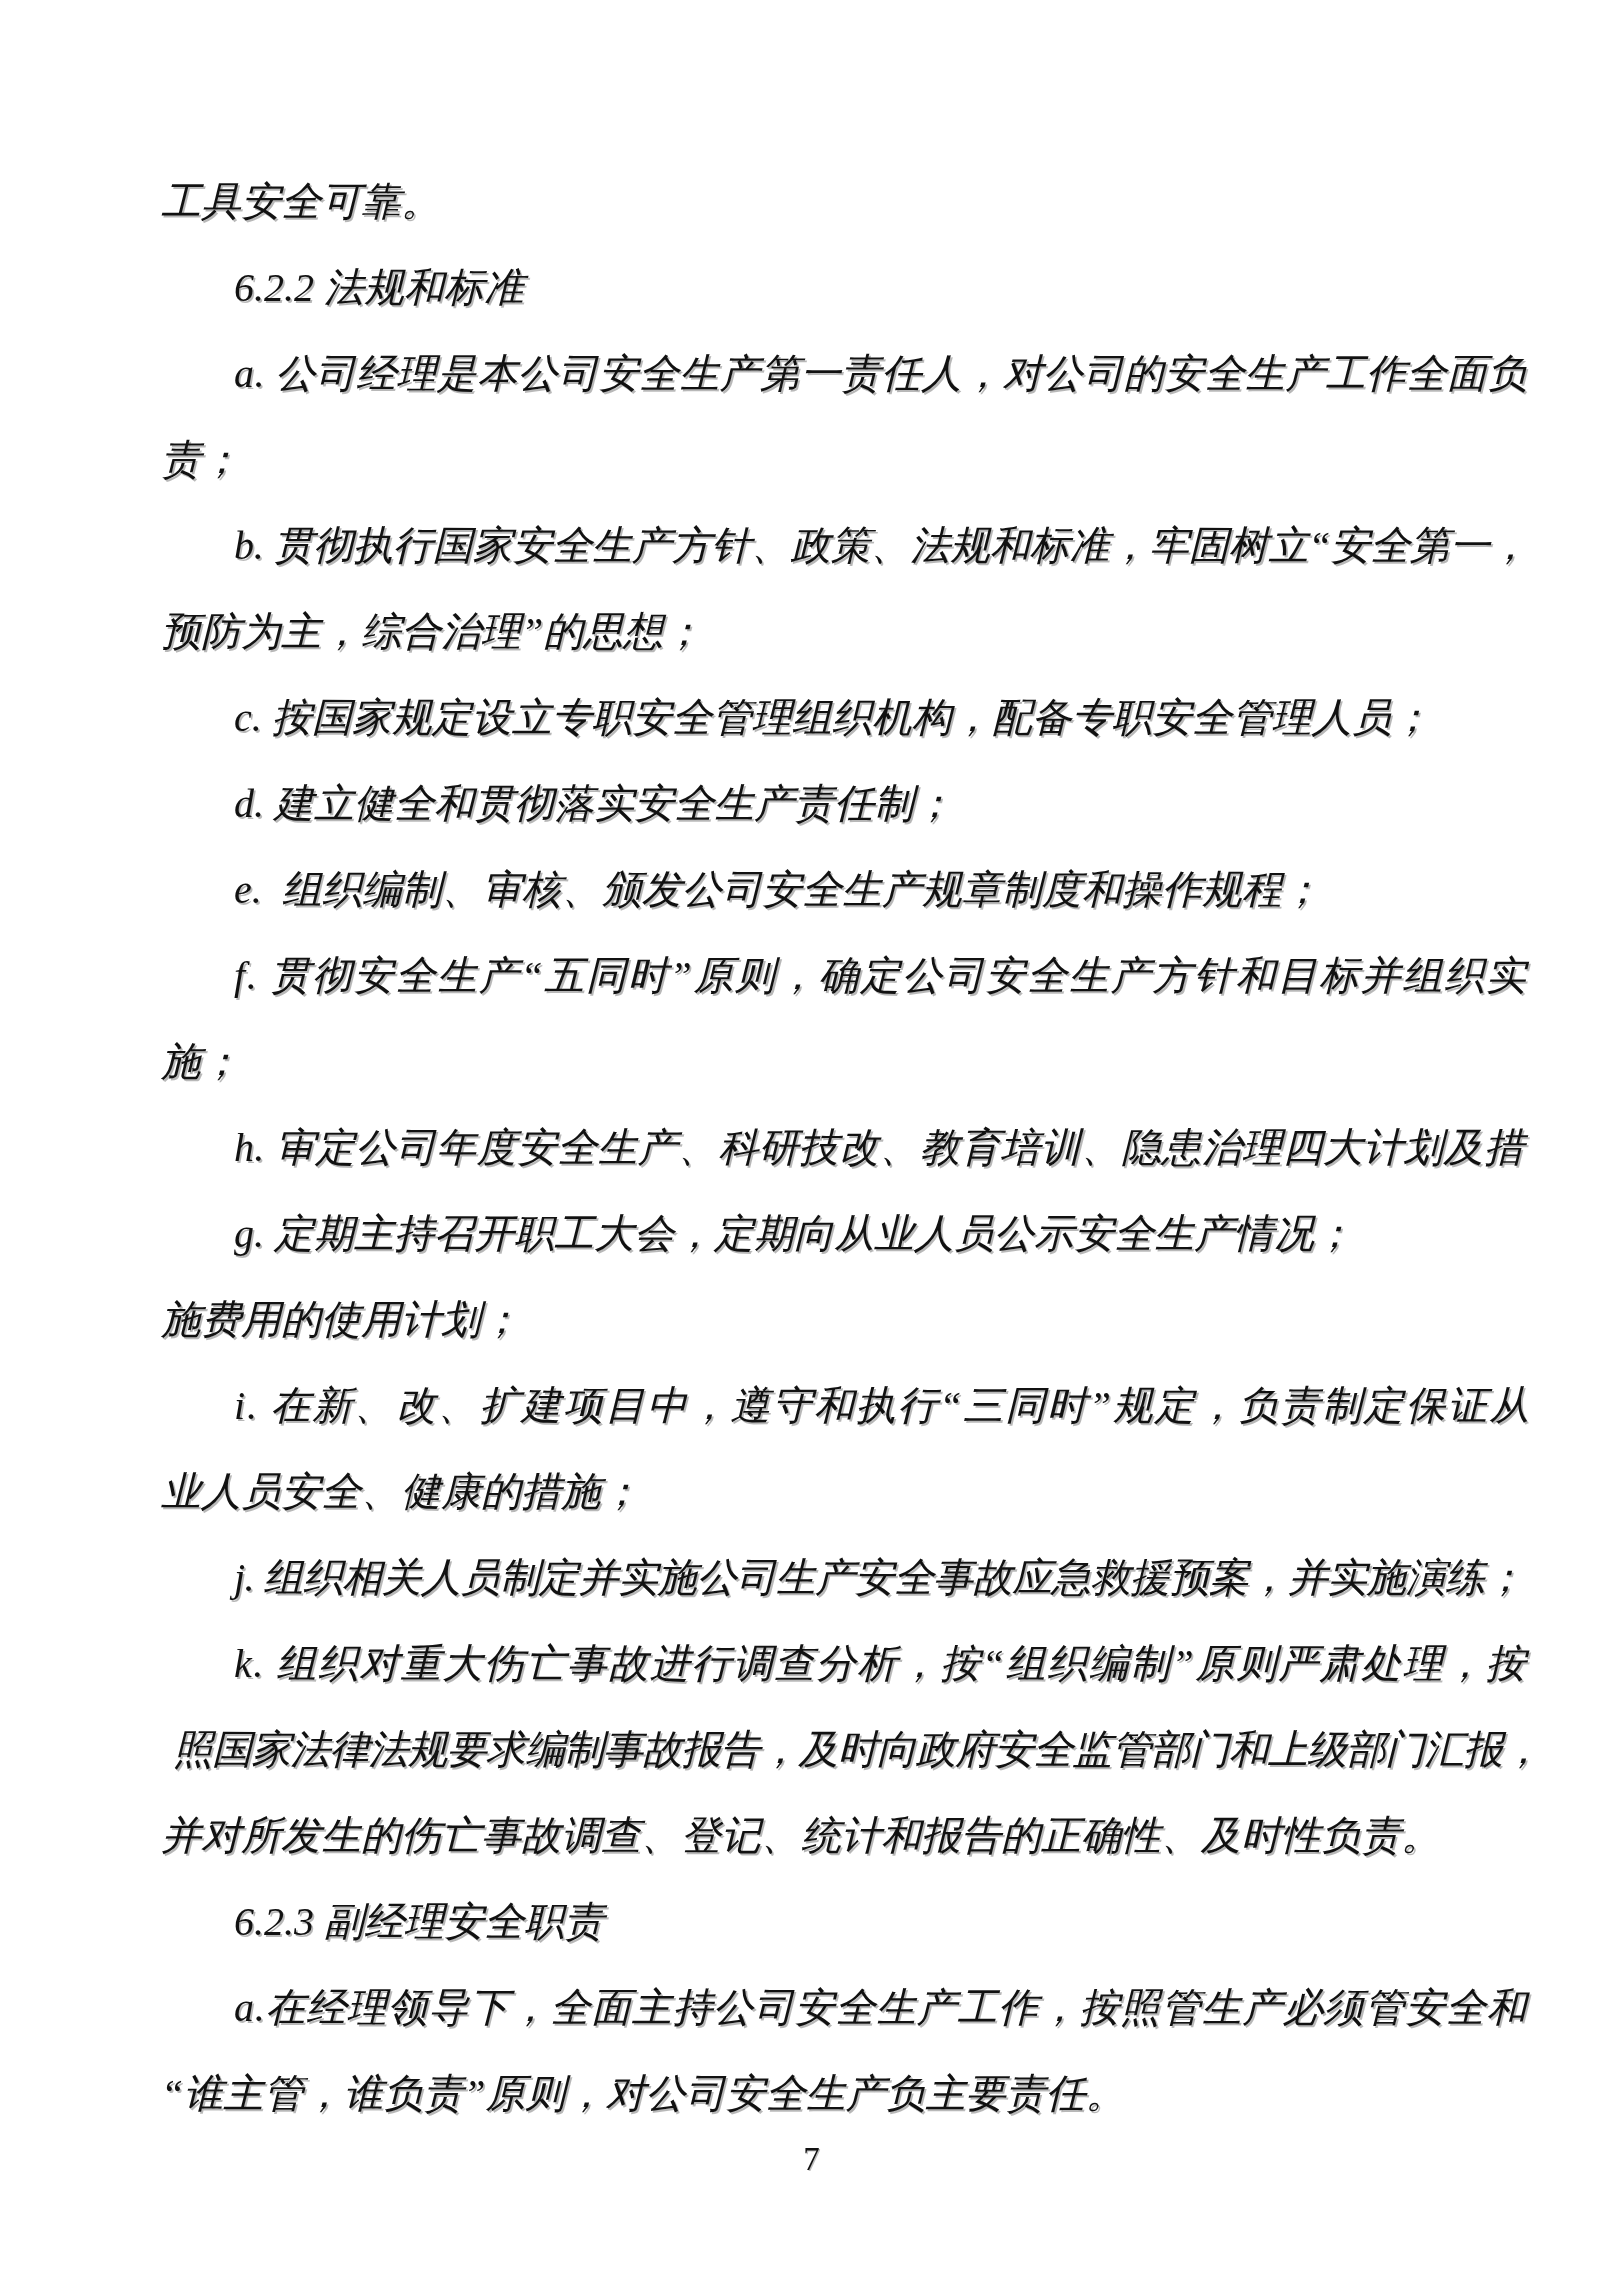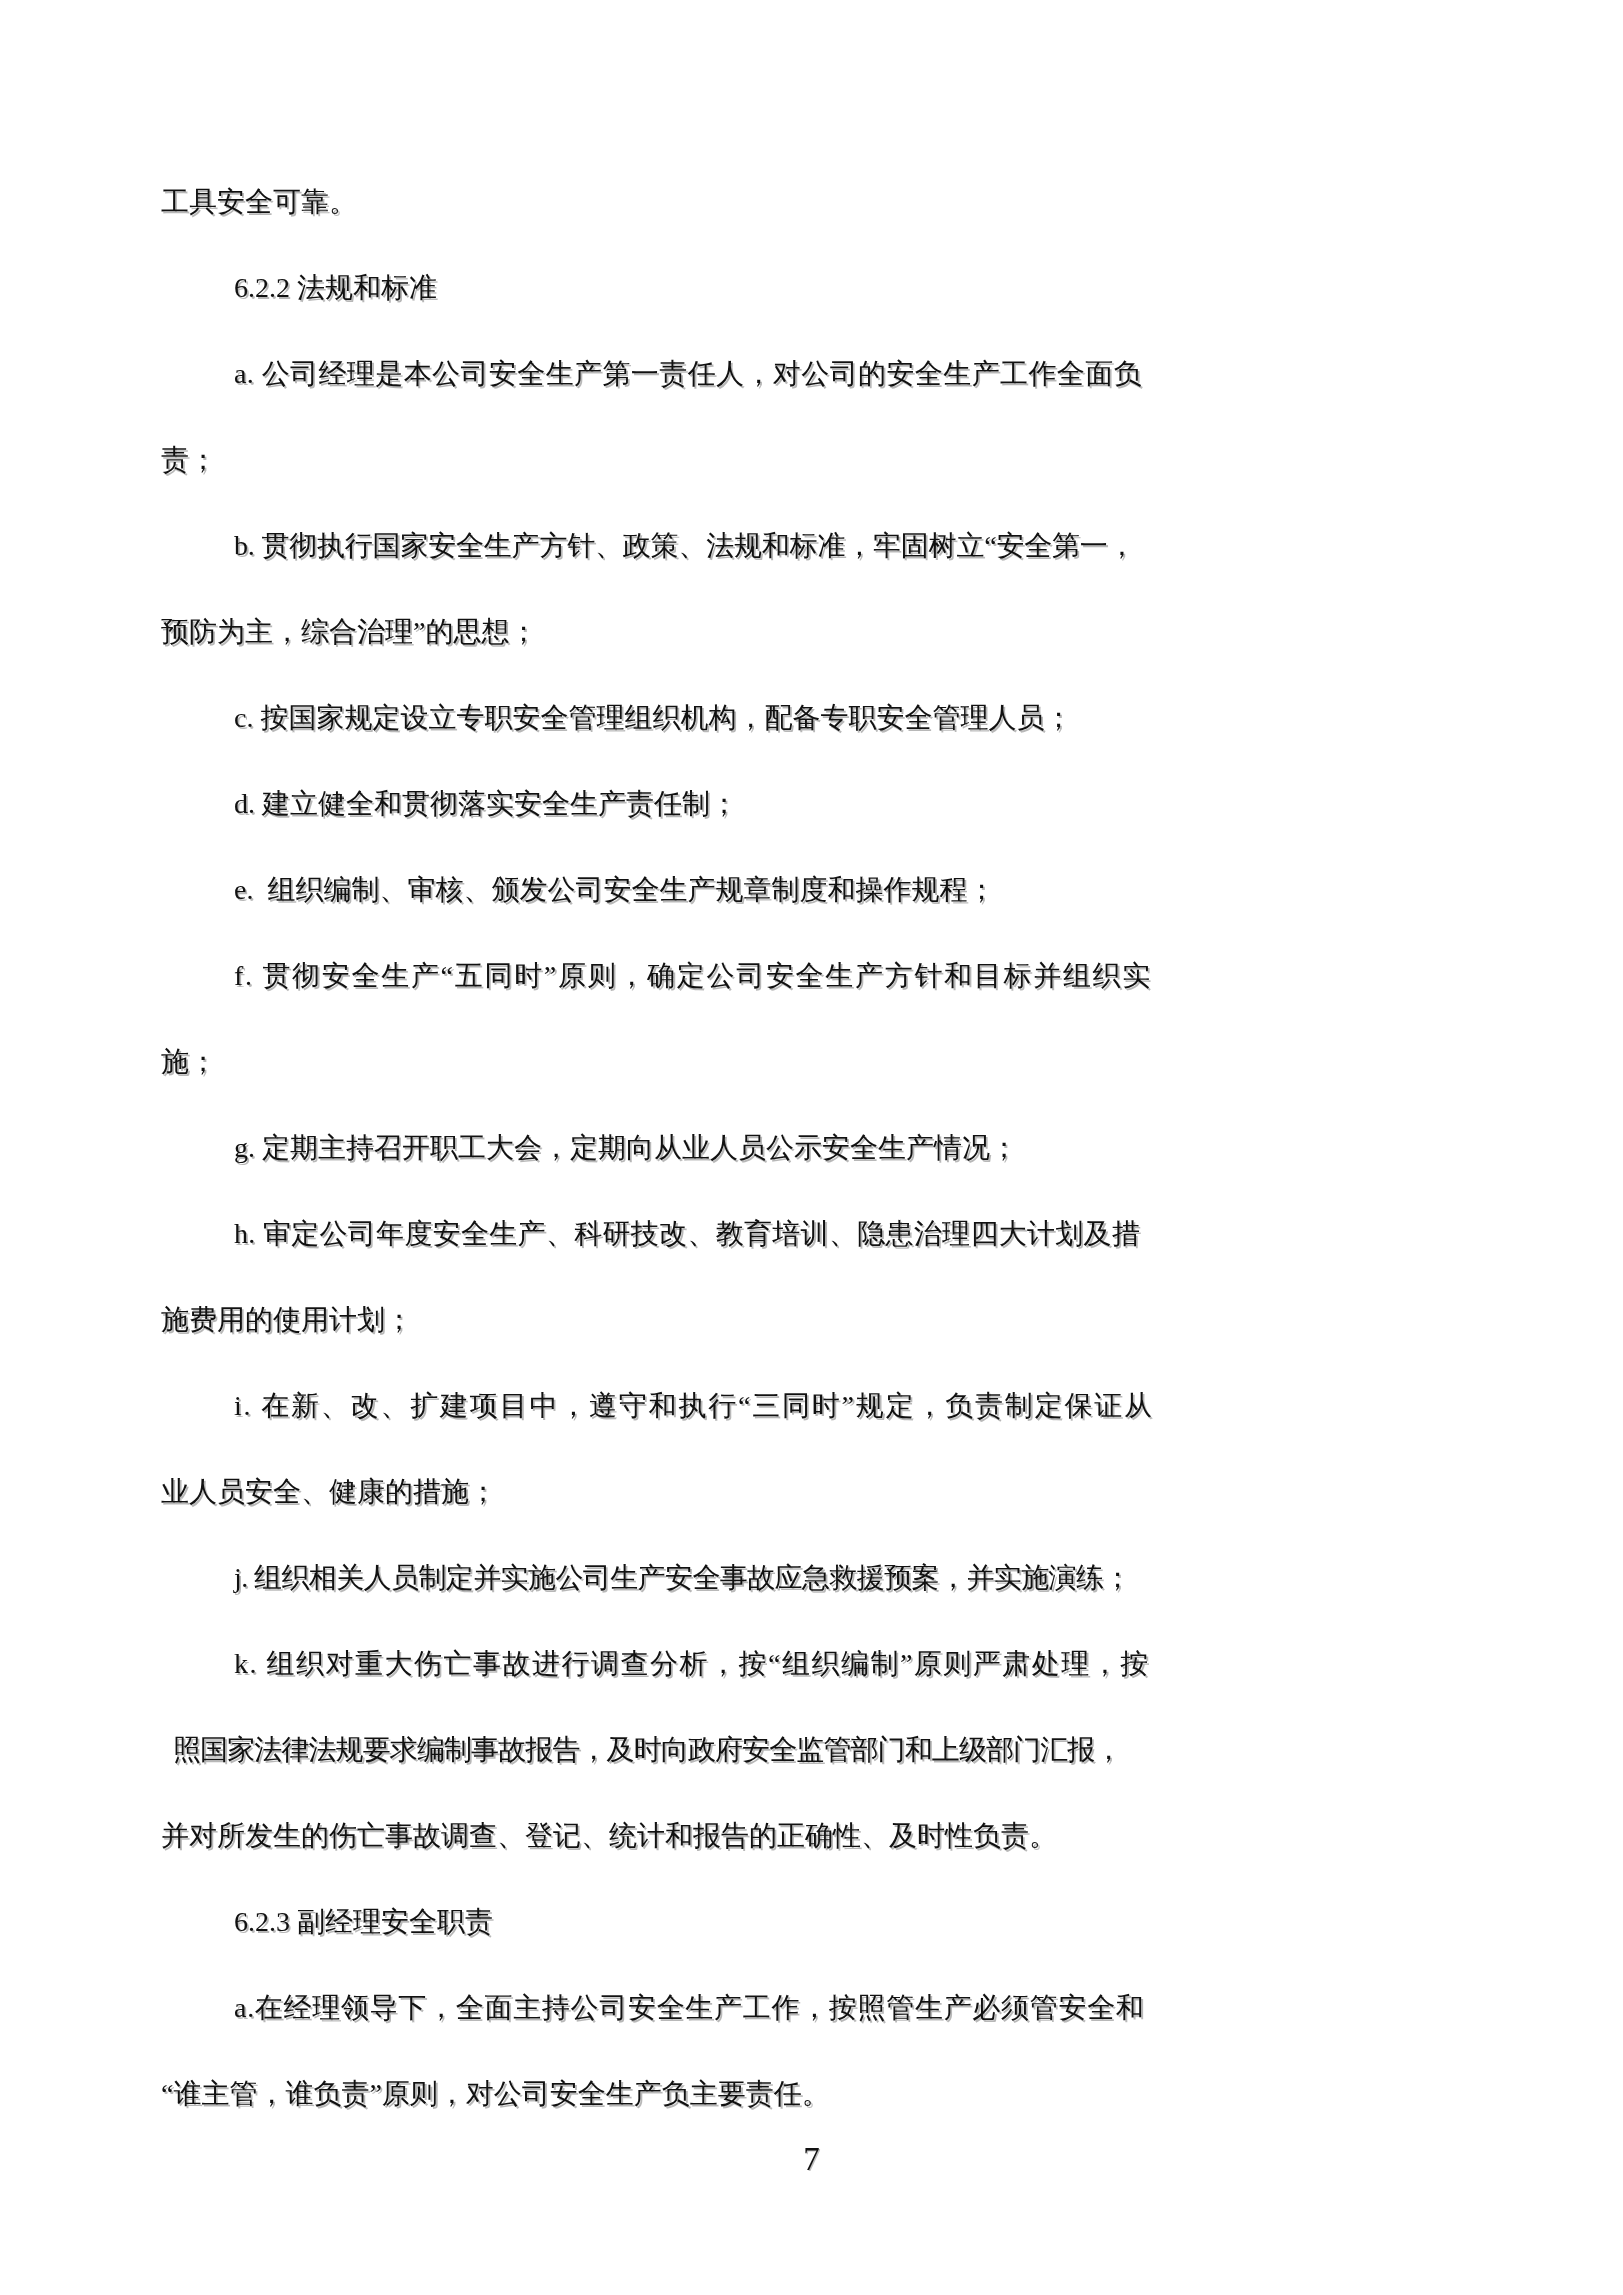--- a/index.html
+++ b/index.html
@@ -18,23 +18,24 @@
   }
   .body-text {
     position: absolute;
     left: 161px;
     top: 159px;
     width: 1304px;
   }
   .line {
     height: 86px;
     line-height: 86px;
-    font-size: 28px;
+    font-size: 40px;
     white-space: pre;
     text-shadow: 1.8px 1.8px 0 rgba(0,0,0,0.28);
+    font-style: italic;
   }
   .line.indent {
     padding-left: 73px;
   }
   
   .line.full span {
     display: inline-block;
     white-space: pre;
   }
   .footer {
@@ -60,22 +61,22 @@
     <div class="line indent"><span>6.2.2 法规和标准</span></div>
     <div class="line indent full"><span style="letter-spacing: 0.4px;">a. 公司经理是本公司安全生产第一责任人，对公司的安全生产工作全面负</span></div>
     <div class="line"><span>责；</span></div>
     <div class="line indent full"><span style="letter-spacing: -0.2px;">b. 贯彻执行国家安全生产方针、政策、法规和标准，牢固树立“安全第一，</span></div>
     <div class="line"><span>预防为主，综合治理”的思想；</span></div>
     <div class="line indent"><span>c. 按国家规定设立专职安全管理组织机构，配备专职安全管理人员；</span></div>
     <div class="line indent"><span>d. 建立健全和贯彻落实安全生产责任制；</span></div>
     <div class="line indent"><span>e.  组织编制、审核、颁发公司安全生产规章制度和操作规程；</span></div>
     <div class="line indent full"><span style="letter-spacing: 1.7px;">f. 贯彻安全生产“五同时”原则，确定公司安全生产方针和目标并组织实</span></div>
     <div class="line"><span>施；</span></div>
+    <div class="line indent full"><span style="letter-spacing: 0.3px;">h. 审定公司年度安全生产、科研技改、教育培训、隐患治理四大计划及措</span></div>
     <div class="line indent"><span>g. 定期主持召开职工大会，定期向从业人员公示安全生产情况；</span></div>
-    <div class="line indent full"><span style="letter-spacing: 0.3px;">h. 审定公司年度安全生产、科研技改、教育培训、隐患治理四大计划及措</span></div>
     <div class="line"><span>施费用的使用计划；</span></div>
     <div class="line indent full"><span style="letter-spacing: 1.8px;">i. 在新、改、扩建项目中，遵守和执行“三同时”规定，负责制定保证从</span></div>
     <div class="line"><span>业人员安全、健康的措施；</span></div>
     <div class="line indent full"><span style="letter-spacing: -0.6px;">j. 组织相关人员制定并实施公司生产安全事故应急救援预案，并实施演练；</span></div>
     <div class="line indent full"><span style="letter-spacing: 1.5px;">k. 组织对重大伤亡事故进行调查分析，按“组织编制”原则严肃处理，按</span></div>
     <div class="line full"><span style="letter-spacing: -0.9px; margin-left: 12px;">照国家法律法规要求编制事故报告，及时向政府安全监管部门和上级部门汇报，</span></div>
     <div class="line"><span>并对所发生的伤亡事故调查、登记、统计和报告的正确性、及时性负责。</span></div>
     <div class="line indent"><span>6.2.3 副经理安全职责</span></div>
     <div class="line indent full"><span style="letter-spacing: 0.7px;">a.在经理领导下，全面主持公司安全生产工作，按照管生产必须管安全和</span></div>
     <div class="line"><span>“谁主管，谁负责”原则，对公司安全生产负主要责任。</span></div>

